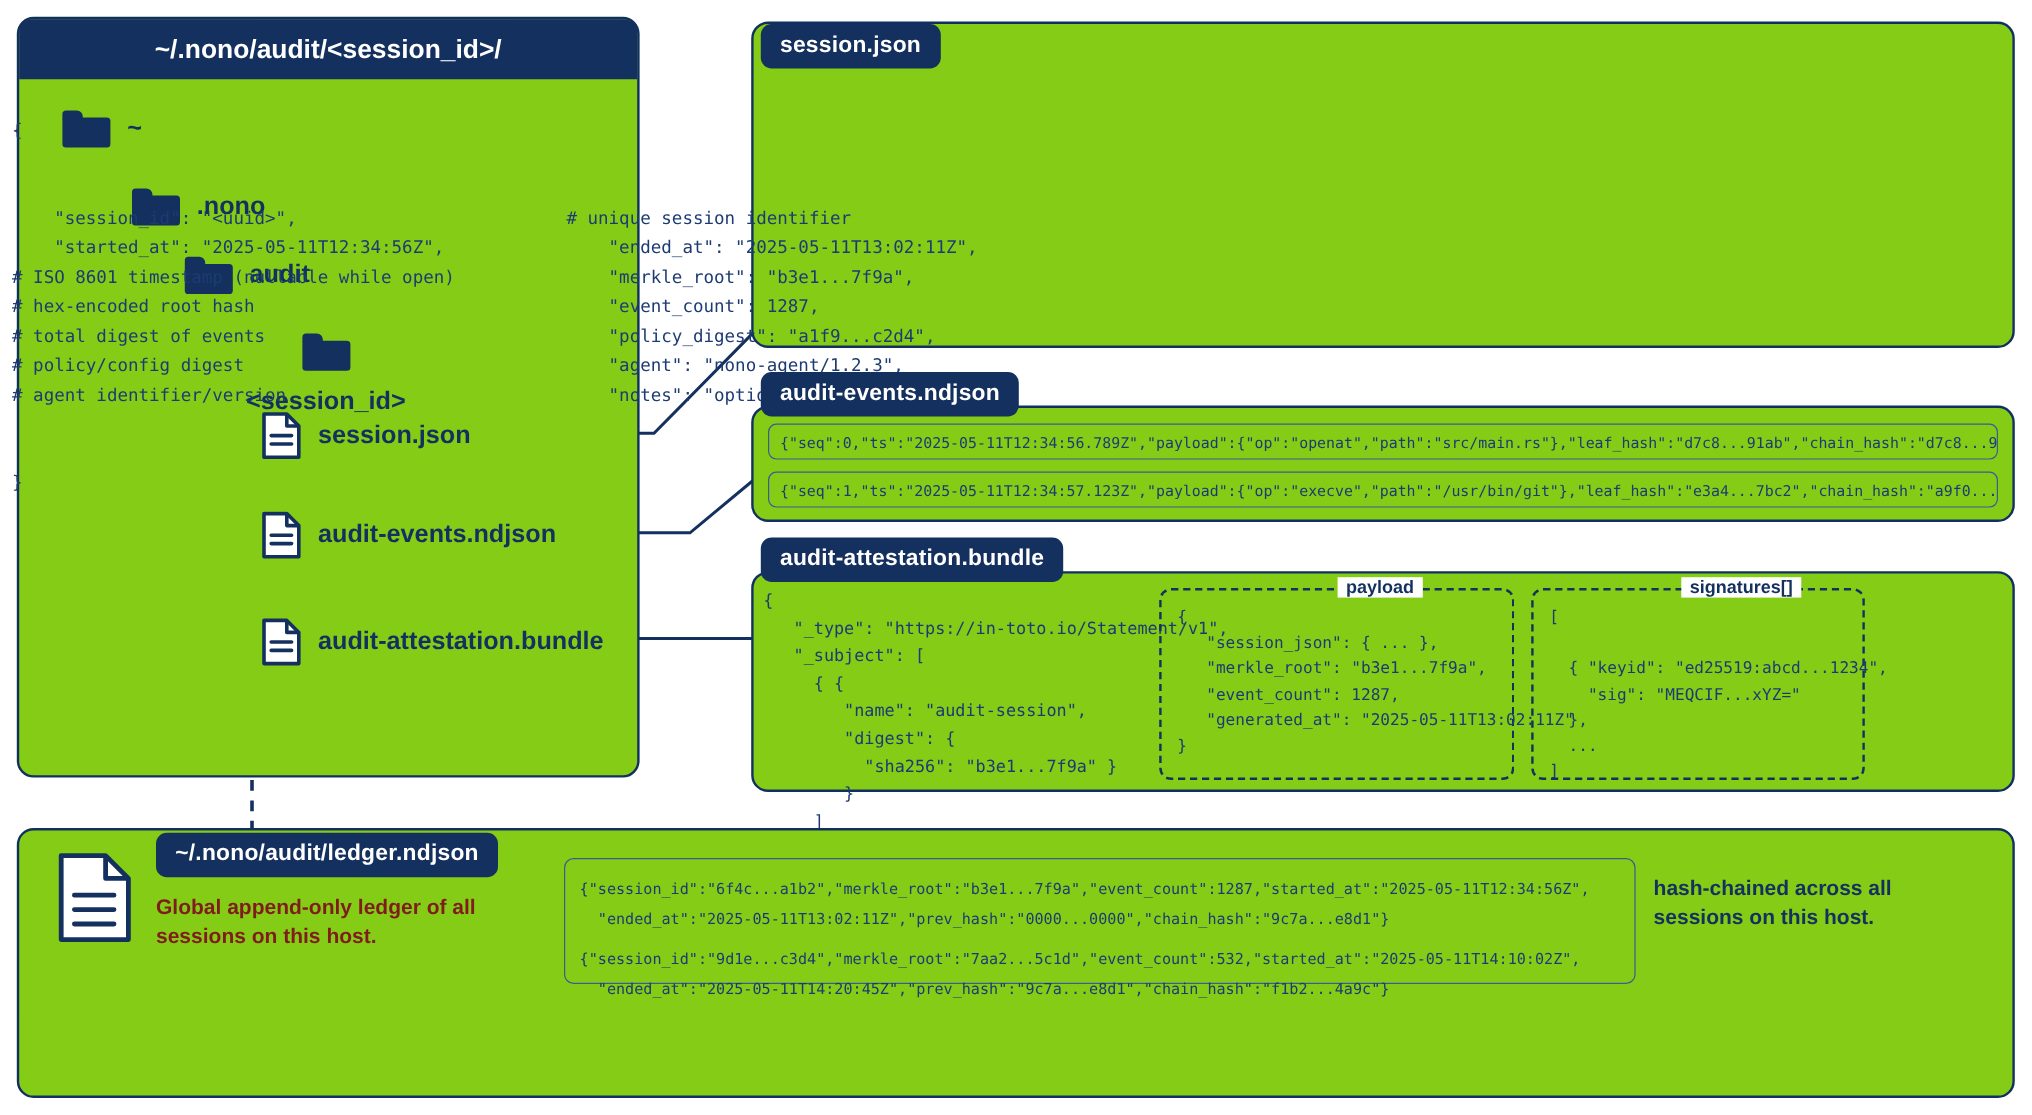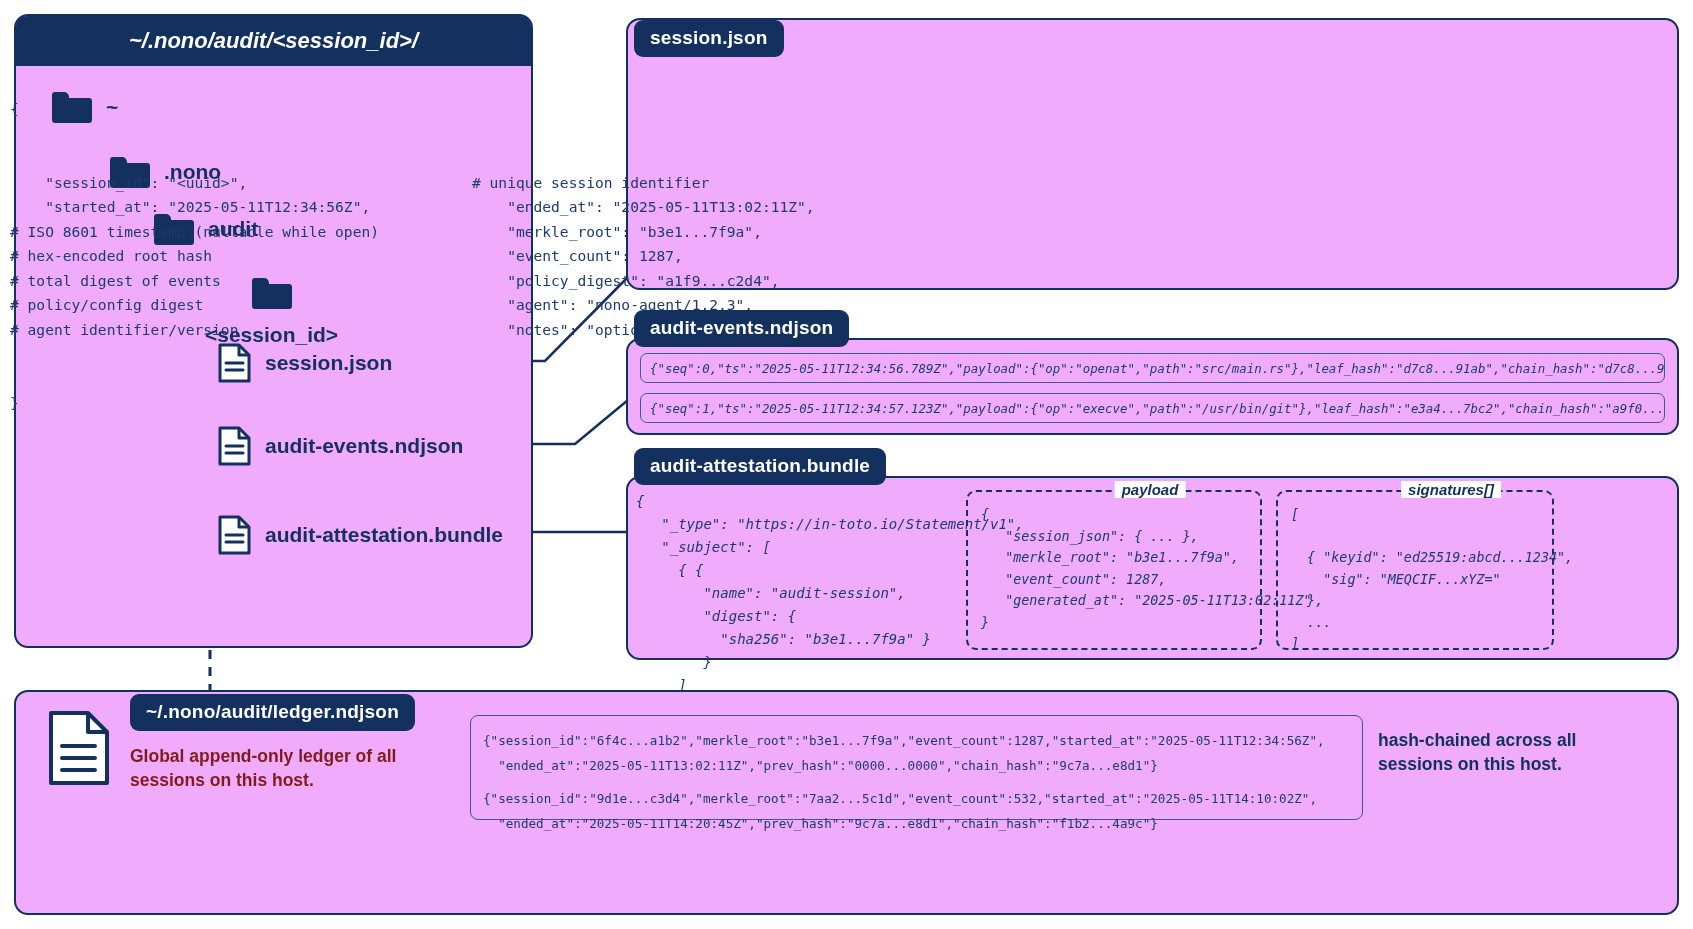--- a/index.html
+++ b/index.html
@@ -25,23 +25,22 @@
     width: 1693px;
     height: 929px;
     pointer-events: none;
   }
 
   
   .panel {
     position: absolute;
     border: 2.5px solid #12305f;
     border-radius: 14px;
-    background: #f0abfc;
+    background: #84cc16;
     box-sizing: border-box;
-    font-style: italic;
   }
   .panel-tab {
     position: absolute;
     background: #14305e;
     color: #ffffff;
     font-weight: bold;
     border-radius: 9px;
     padding: 7px 16px 8px 16px;
     font-size: 19px;
     letter-spacing: .2px;

